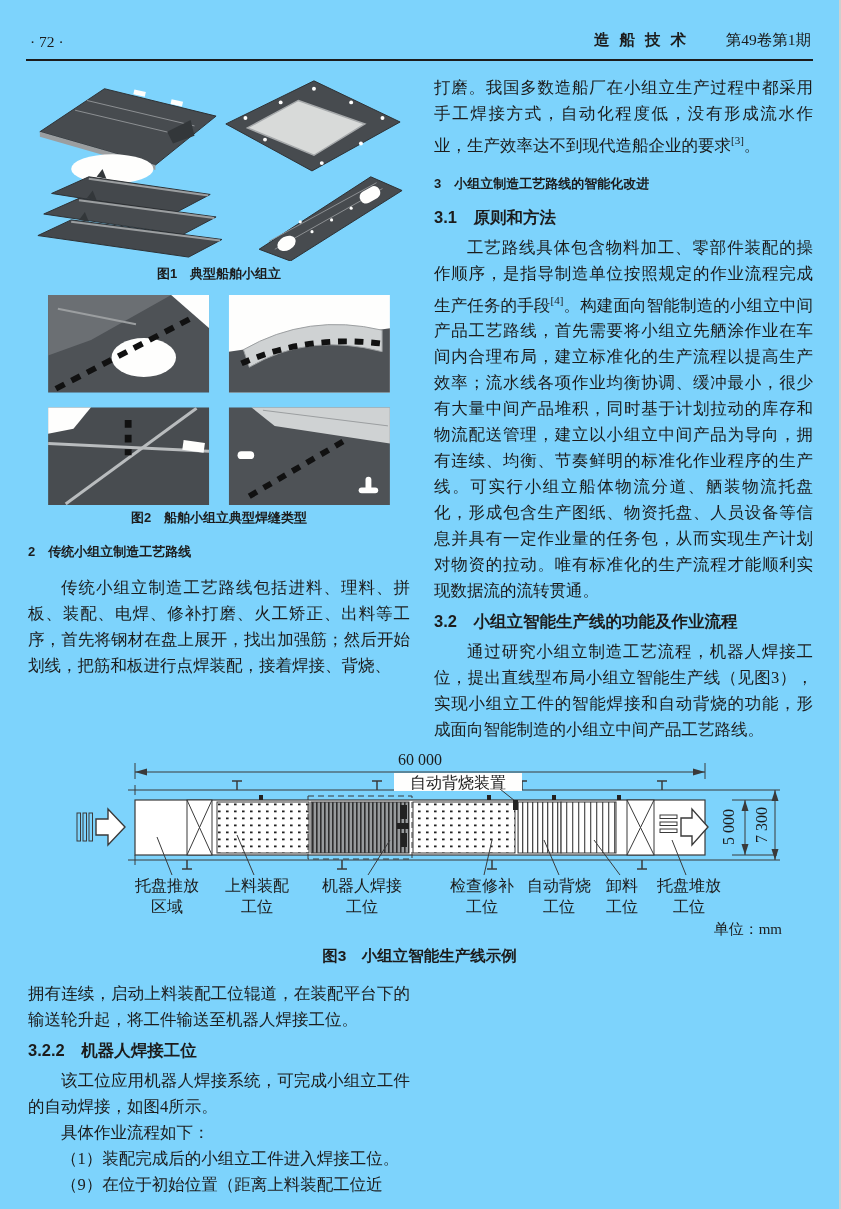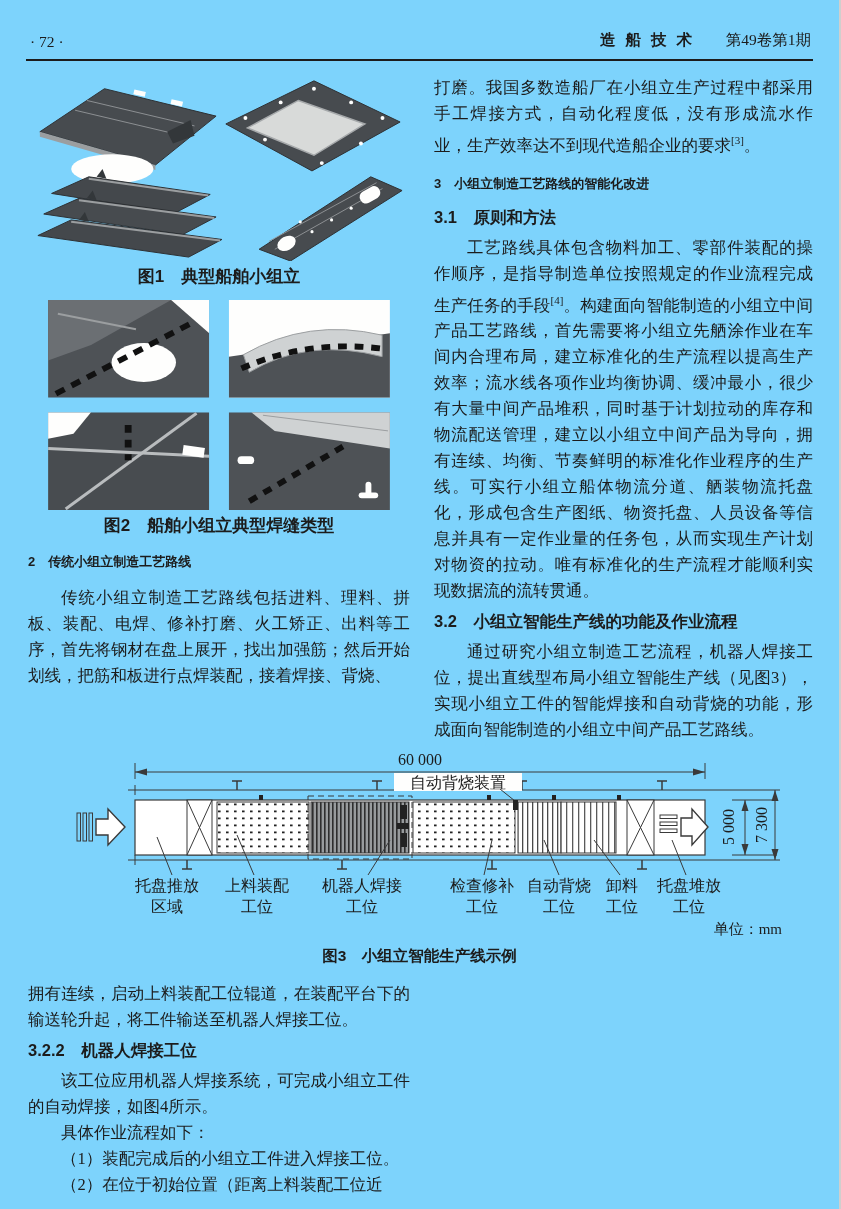--- a/index.html
+++ b/index.html
@@ -6,36 +6,36 @@
   body { background:#e8e8e6; }
   .page {
     position:relative; width:841px; height:1209px; margin:0 auto;
     background:#7dd3fc; color:#1c1c1c; overflow:hidden;
     font-family:"Liberation Serif","DejaVu Serif",serif;
     border-right:2px solid #cfcfcd;
   }
   .header { display:flex; justify-content:space-between; align-items:flex-end;
     padding:30px 28px 8px 30px; font-size:15.5px; }
   .header .journal { letter-spacing:10px; font-weight:bold; }
-  .header .issue { margin-left:20px;font-family:Liberation Serif, serif; }
+  .header .issue { margin-left:26px;font-family:Liberation Serif, serif; }
   .rule { border-top:2px solid #1c1c1c; margin:0 26px 10px 26px; }
 
   .cols { display:flex; gap:24px; padding:4px 26px 0 28px; }
   .col { width:382px; }
 
   p.body { font-size:16.5px; line-height:26px; text-align:justify; text-indent:2em; }
   p.noindent { text-indent:0; }
   sup { font-size:11px; }
 
   .sec-h1 { font-family:"Liberation Sans","DejaVu Sans",sans-serif;
     font-size:13px; font-weight:bold; margin:16px 0 14px 0; }
   .sec-h2 { font-family:"Liberation Sans","DejaVu Sans",sans-serif;
     font-size:16.5px; font-weight:bold; margin:7px 0 6px 0; }
   .fig-caption { font-family:"Liberation Sans","DejaVu Sans",sans-serif;
-    font-size:17px; font-weight:bold; text-align:center; margin:4px 0 12px 0; }
+    font-size:13px; font-weight:bold; text-align:center; margin:4px 0 12px 0; }
   .figure-block svg { display:block; margin:0 auto; }
 
   .fig3-wrap { padding:2px 0 0 0; }
   .fig3-caption { font-family:"Liberation Sans","DejaVu Sans",sans-serif;
     font-size:15.5px; font-weight:bold; text-align:center; margin:6px 0 10px 0; }
 
   .st { font-family:"Liberation Serif","DejaVu Serif",serif; font-size:16px; fill:#1c1c1c; }
   .dim { font-family:"Liberation Serif","DejaVu Serif",serif; font-size:15px; fill:#1c1c1c; }
   .ln { stroke:#3a3a3a; stroke-width:1; fill:none; }
   .bottom-cols { margin-top:2px; }
@@ -361,17 +361,17 @@
     <div class="fig3-caption">图3　小组立智能生产线示例</div>
   </div>
 
   <div class="cols bottom-cols">
     <div class="col">
       <p class="body noindent">拥有连续，启动上料装配工位辊道，在装配平台下的输送轮升起，将工件输送至机器人焊接工位。</p>
       <div class="sec-h2">3.2.2　机器人焊接工位</div>
       <p class="body">该工位应用机器人焊接系统，可完成小组立工件的自动焊接，如图4所示。</p>
       <p class="body">具体作业流程如下：</p>
       <p class="body">（1）装配完成后的小组立工件进入焊接工位。</p>
-      <p class="body">（2）在位于初始位置（距离上料装配工位近</p>
+      <p class="body">（9）在位于初始位置（距离上料装配工位近</p>
     </div>
   </div>
 
 </div>
 
 </body></html>

